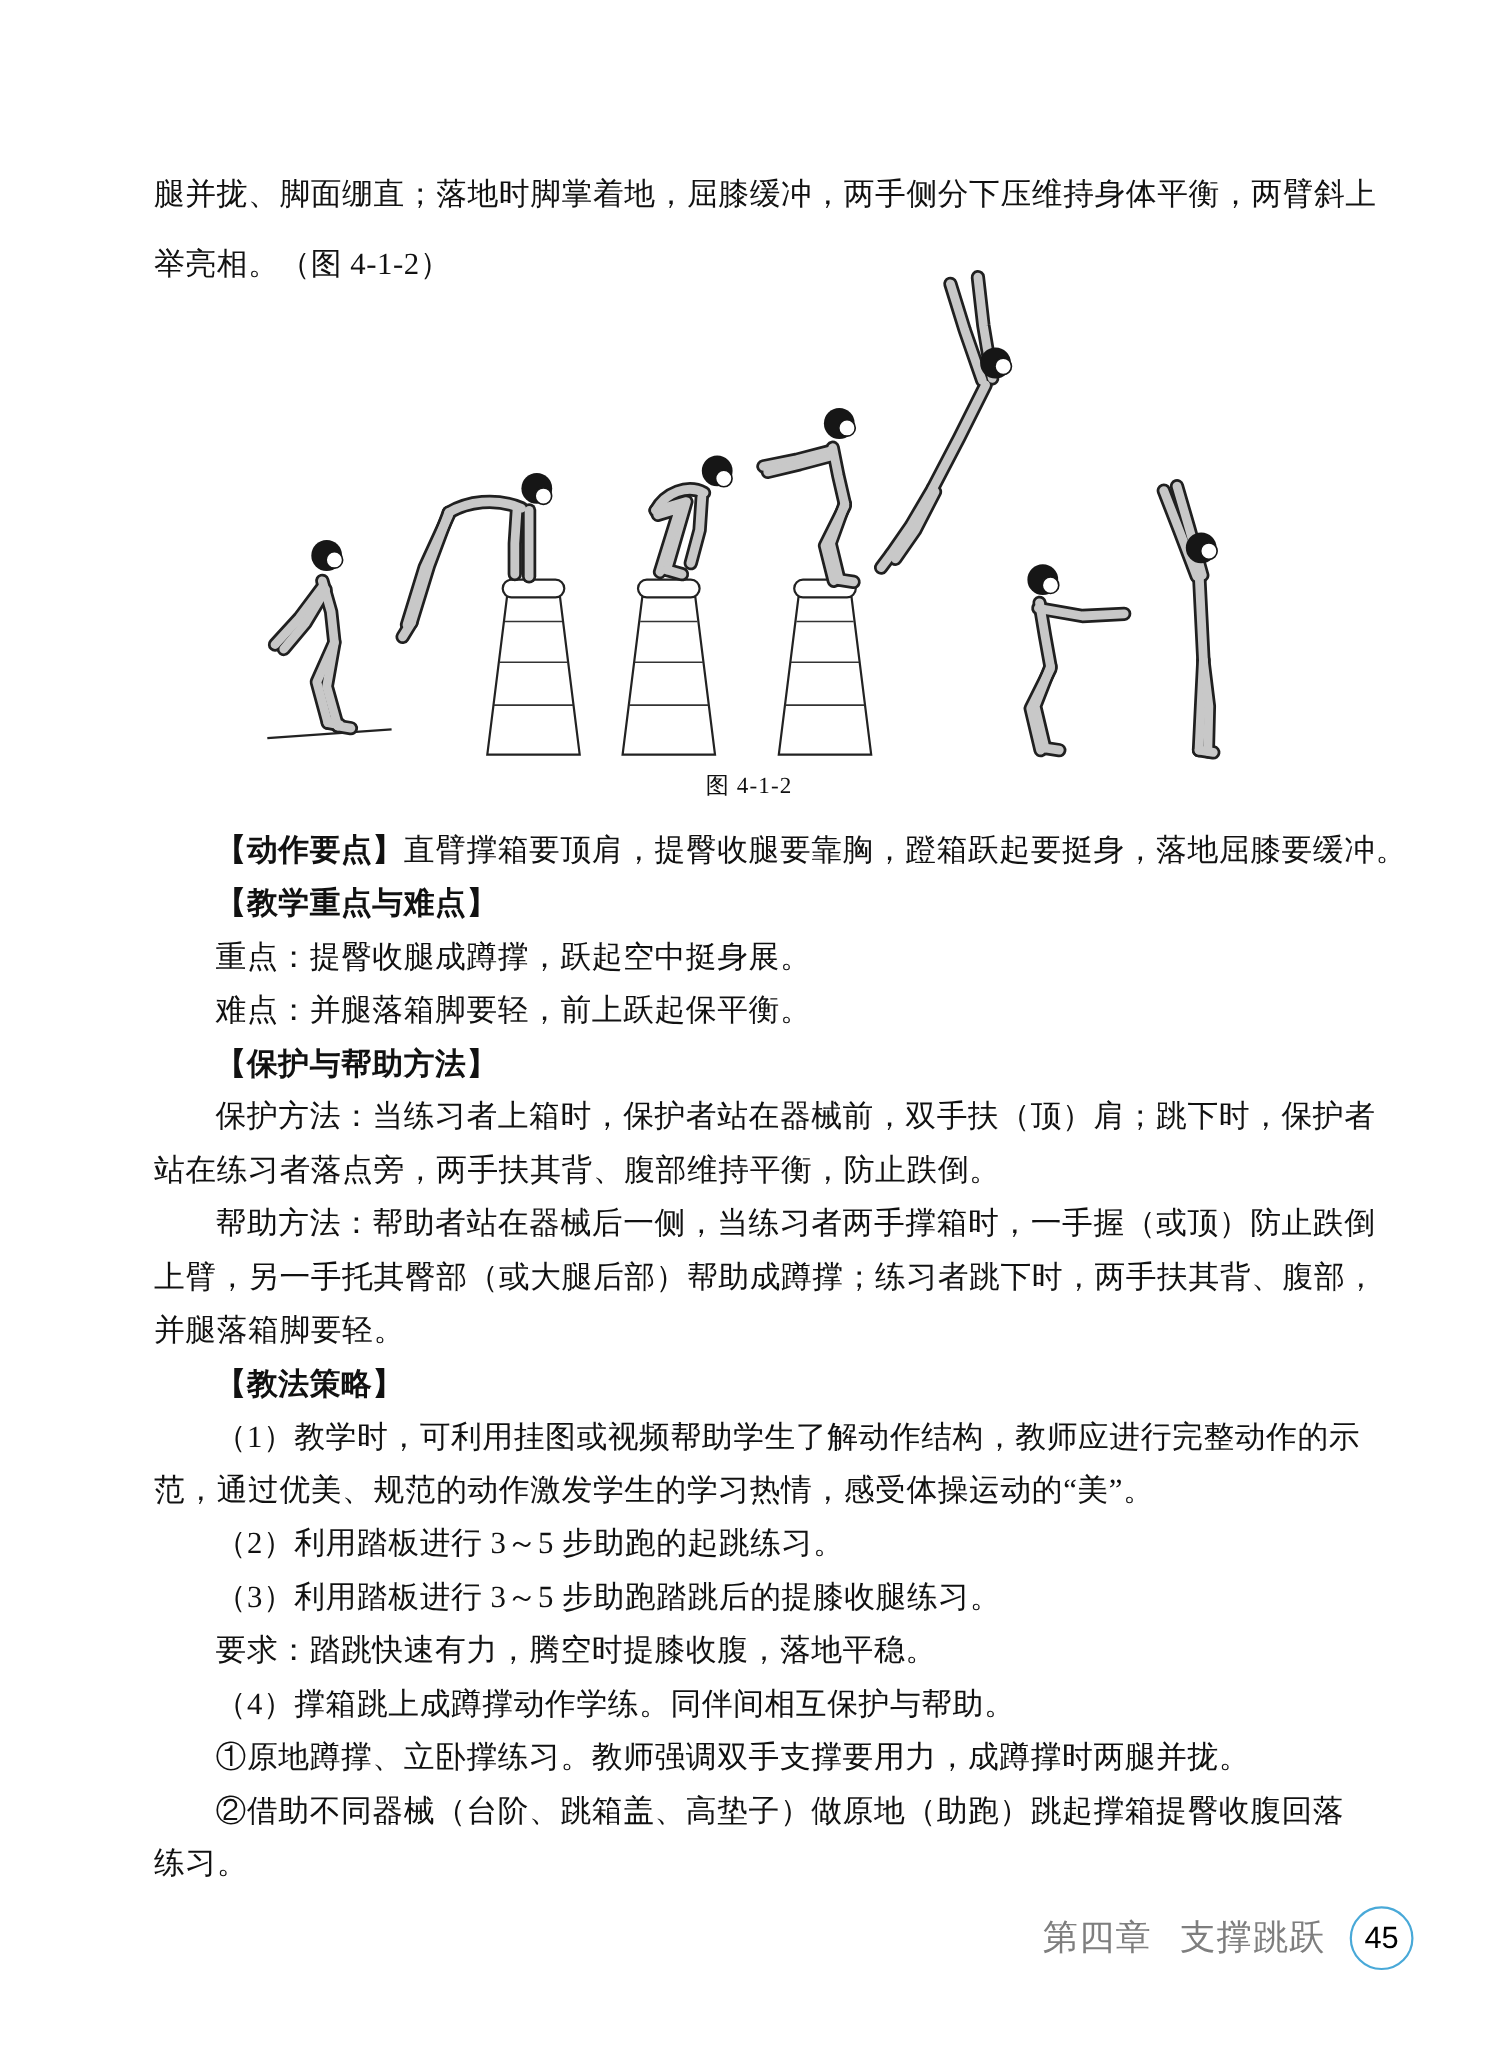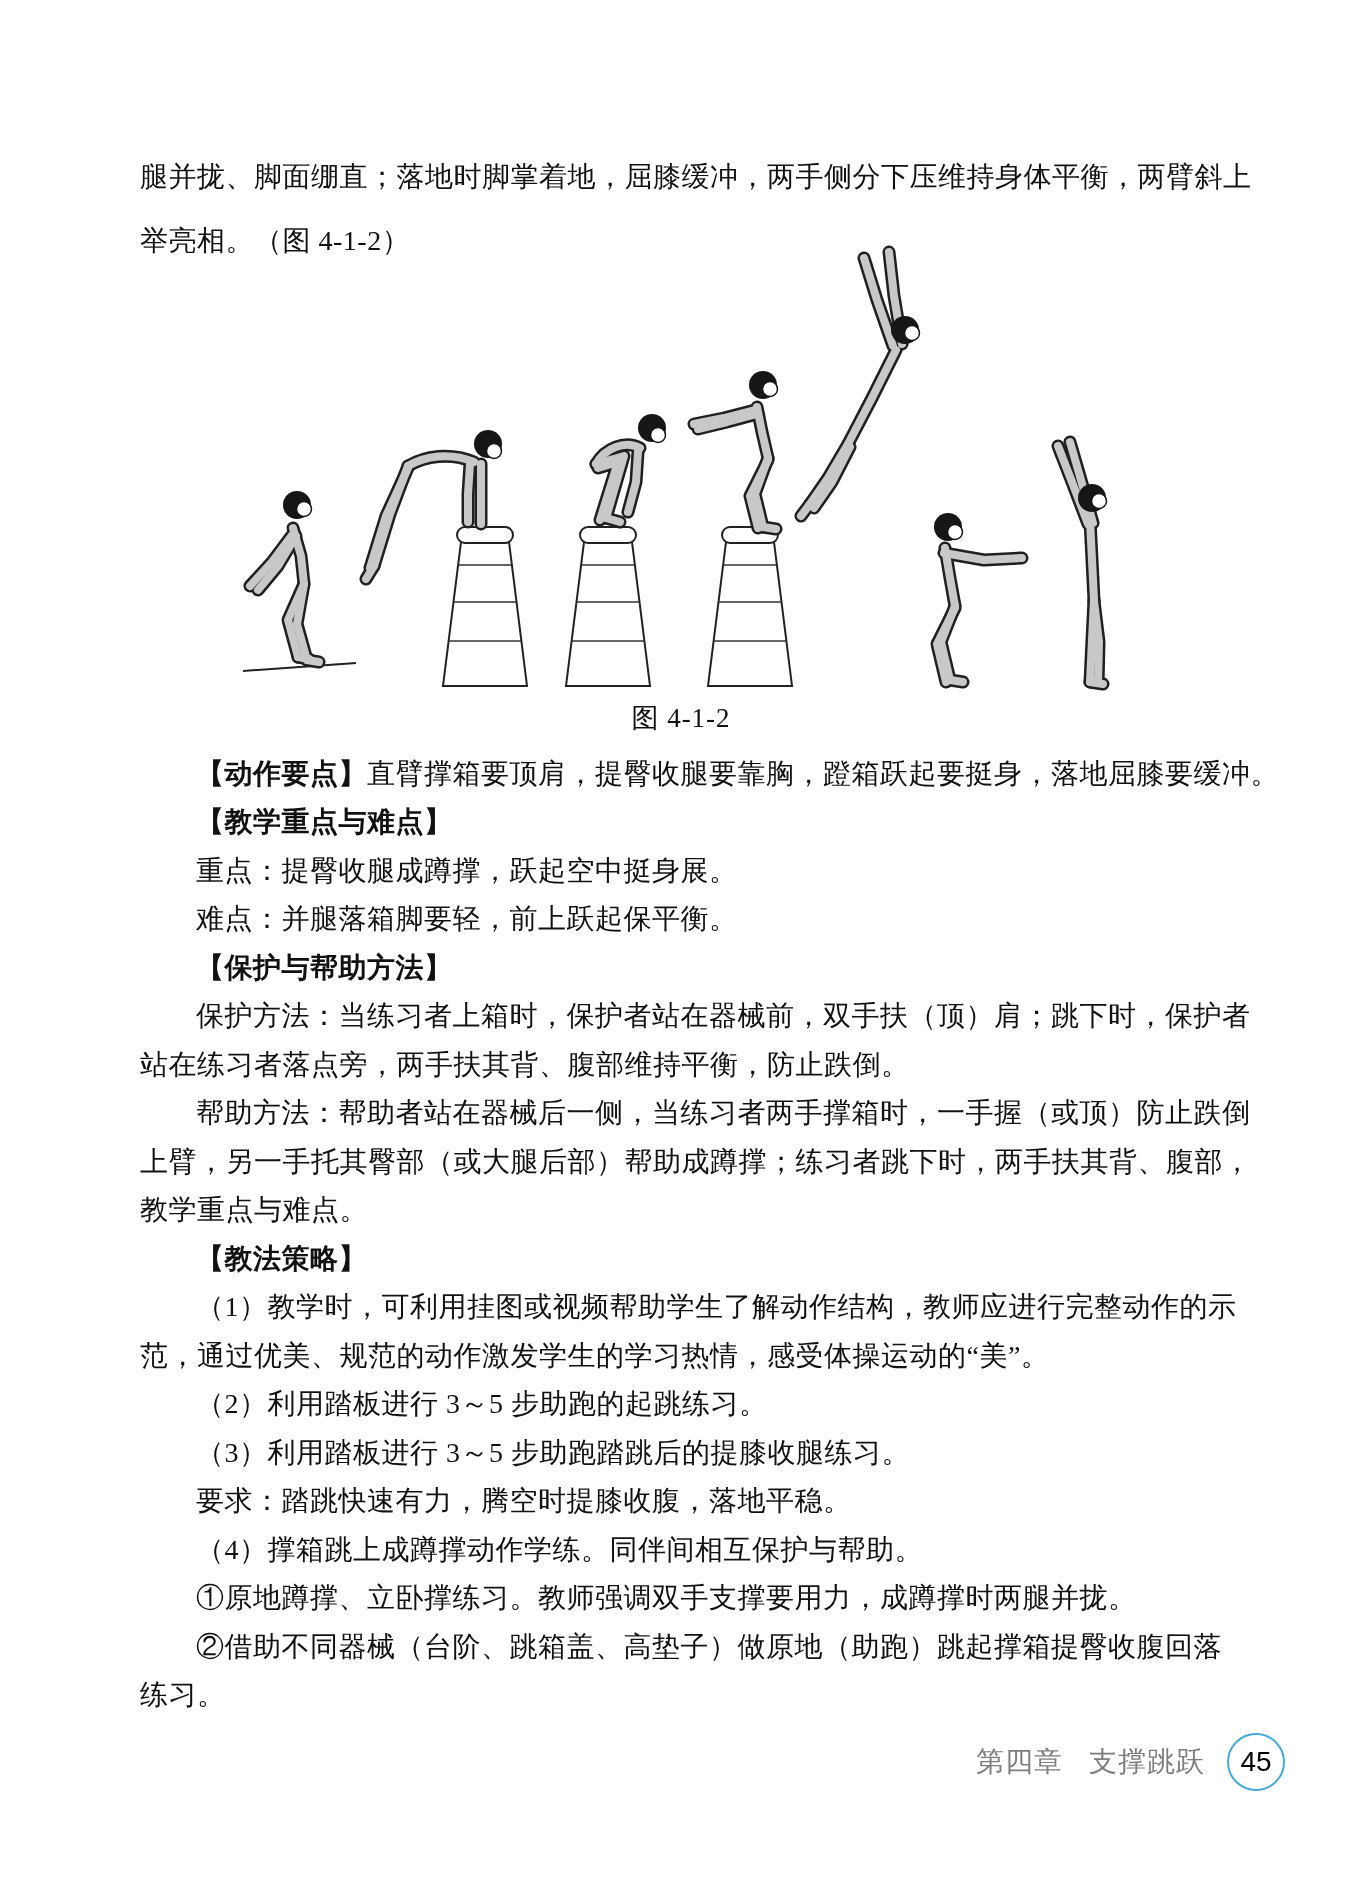--- a/index.html
+++ b/index.html
@@ -27,30 +27,30 @@
     position:absolute;left:0;top:0;width:1353px;height:1884px;
     pointer-events:none;
   }
   .o{ fill:none;stroke:#202020;stroke-width:13;stroke-linecap:round;stroke-linejoin:round; }
   .i{ fill:none;stroke:#c8c8c8;stroke-width:8;stroke-linecap:round;stroke-linejoin:round; }
   .box{ fill:#ffffff;stroke:#222222;stroke-width:2; }
   .boxline{ stroke:#333333;stroke-width:1.5; }
   .ground{ stroke:#222222;stroke-width:2;fill:none; }
   .caption{
     position:absolute;left:140px;top:700px;width:1082px;
-    text-align:center;font-size:27px;color:#111;
+    text-align:center;font-size:21px;color:#111;
     letter-spacing:1px;
   }
   .footer{
     position:absolute;top:1733px;right:68px;
     display:flex;align-items:center;gap:22px;
     font-family:"Liberation Sans","DejaVu Sans",sans-serif;
   }
   .footer-label{
-    font-size:28px;color:#7e7e7e;letter-spacing:1px;
+    font-size:32px;color:#7e7e7e;letter-spacing:1px;
     display:flex;gap:26px;
   }
   .page-circle{
     width:54px;height:54px;border-radius:50%;
     border:2.5px solid #49a9d8;background:#fff;
     display:flex;align-items:center;justify-content:center;
     font-size:28px;color:#000000;
   }
 </style>
 </head>
@@ -191,21 +191,21 @@
 
   <div class="line indent" style="top:757px"><span class="hd">【动作要点】</span><span>直臂撑箱要顶肩，提臀收腿要靠胸，蹬箱跃起要挺身，落地屈膝要缓冲。</span></div>
   <div class="line indent" style="top:805px"><span class="hd">【教学重点与难点】</span><span></span></div>
   <div class="line indent" style="top:854px"><span class="hd"></span><span>重点：提臀收腿成蹲撑，跃起空中挺身展。</span></div>
   <div class="line indent" style="top:902px"><span class="hd"></span><span>难点：并腿落箱脚要轻，前上跃起保平衡。</span></div>
   <div class="line indent" style="top:951px"><span class="hd">【保护与帮助方法】</span><span></span></div>
   <div class="line indent" style="top:999px"><span class="hd"></span><span>保护方法：当练习者上箱时，保护者站在器械前，双手扶（顶）肩；跳下时，保护者</span></div>
   <div class="line" style="top:1048px"><span class="hd"></span><span>站在练习者落点旁，两手扶其背、腹部维持平衡，防止跌倒。</span></div>
   <div class="line indent" style="top:1096px"><span class="hd"></span><span>帮助方法：帮助者站在器械后一侧，当练习者两手撑箱时，一手握（或顶）防止跌倒</span></div>
   <div class="line" style="top:1145px"><span class="hd"></span><span>上臂，另一手托其臀部（或大腿后部）帮助成蹲撑；练习者跳下时，两手扶其背、腹部，</span></div>
-  <div class="line" style="top:1193px"><span class="hd"></span><span>教学重点与难点。</span></div>
+  <div class="line" style="top:1193px"><span class="hd"></span><span>并腿落箱脚要轻。</span></div>
   <div class="line indent" style="top:1242px"><span class="hd">【教法策略】</span><span></span></div>
   <div class="line indent" style="top:1290px"><span class="hd"></span><span>（1）教学时，可利用挂图或视频帮助学生了解动作结构，教师应进行完整动作的示</span></div>
   <div class="line" style="top:1339px"><span class="hd"></span><span>范，通过优美、规范的动作激发学生的学习热情，感受体操运动的“美”。</span></div>
   <div class="line indent" style="top:1387px"><span class="hd"></span><span>（2）利用踏板进行 3～5 步助跑的起跳练习。</span></div>
   <div class="line indent" style="top:1436px"><span class="hd"></span><span>（3）利用踏板进行 3～5 步助跑踏跳后的提膝收腿练习。</span></div>
   <div class="line indent" style="top:1484px"><span class="hd"></span><span>要求：踏跳快速有力，腾空时提膝收腹，落地平稳。</span></div>
   <div class="line indent" style="top:1533px"><span class="hd"></span><span>（4）撑箱跳上成蹲撑动作学练。同伴间相互保护与帮助。</span></div>
   <div class="line indent" style="top:1630px"><span class="hd"></span><span>②借助不同器械（台阶、跳箱盖、高垫子）做原地（助跑）跳起撑箱提臀收腹回落</span></div>
   <div class="line indent" style="top:1581px"><span class="hd"></span><span>①原地蹲撑、立卧撑练习。教师强调双手支撑要用力，成蹲撑时两腿并拢。</span></div>
   <div class="line" style="top:1678px"><span class="hd"></span><span>练习。</span></div>

